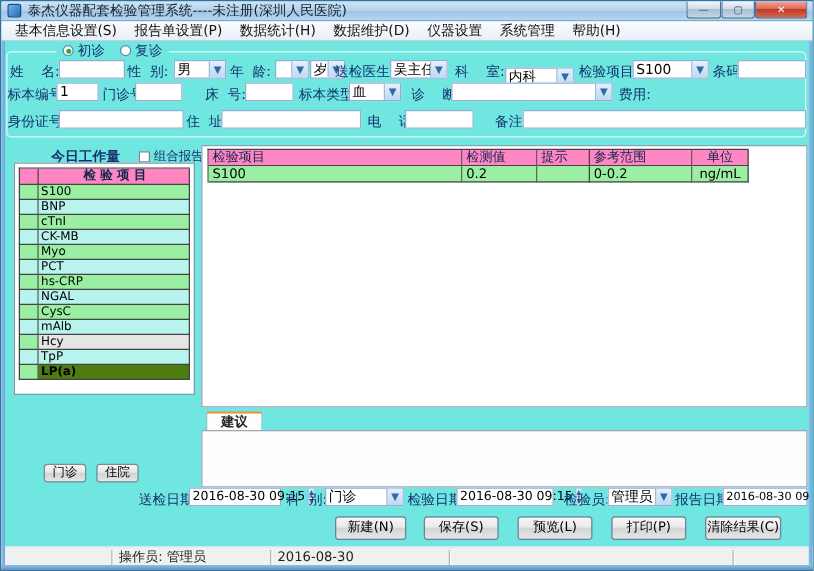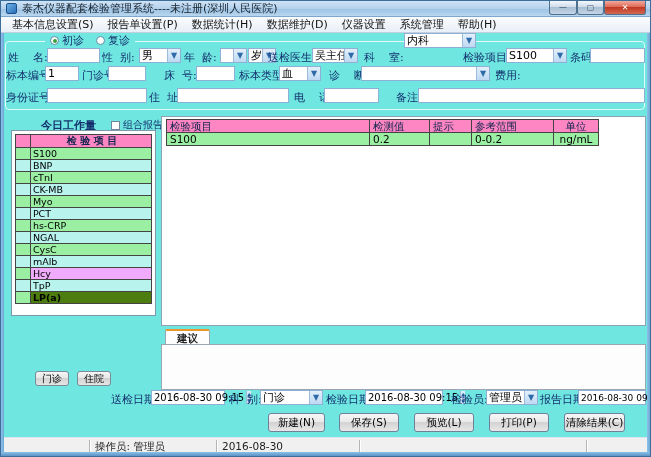--- a/index.html
+++ b/index.html
@@ -151,21 +151,21 @@
     <div class="combo" style="left:247px;top:15px;width:28px">
       <span class="cv">岁</span>
         <span class="ca">▼</span>
     </div>
     <div class="fld" style="left:267px;top:17px">送检医生:</div>
     <div class="combo" style="left:311px;top:15px;width:46px">
       <span class="cv">吴主任</span>
         <span class="ca">▼</span>
     </div>
     <div class="fld" style="left:363px;top:17px">科    室:</div>
-    <div class="combo" style="left:403px;top:0;width:72px">
+    <div class="combo" style="left:403px;top:21px;width:55px">
       <span class="cv">内科</span>
         <span class="ca">▼</span>
     </div>
     <div class="fld" style="left:462px;top:17px">检验项目:</div>
     <div class="combo" style="left:505px;top:15px;width:61px">
       <span class="cv">S100</span>
         <span class="ca">▼</span>
     </div>
     <div class="fld" style="left:569px;top:17px">条码:</div>
     <input class="inp" style="left: 589px; top: 15px; width: 55px;" value="">
@@ -243,21 +243,21 @@
           <div class="sb-row">
             <div class="sb-c1" style="background: rgb(154, 239, 163);"></div>
             <div class="sb-c2" style="background: rgb(154, 239, 163);">CysC</div>
           </div>
           <div class="sb-row">
             <div class="sb-c1" style="background: rgb(185, 243, 238);"></div>
             <div class="sb-c2" style="background: rgb(185, 243, 238);">mAlb</div>
           </div>
           <div class="sb-row">
             <div class="sb-c1" style="background: rgb(154, 239, 163);"></div>
-            <div class="sb-c2" style="background: #f0abfc;">Hcy</div>
+            <div class="sb-c2" style="background: #e5e5e5;">Hcy</div>
           </div>
           <div class="sb-row">
             <div class="sb-c1" style="background: rgb(185, 243, 238);"></div>
             <div class="sb-c2" style="background: rgb(185, 243, 238);">TpP</div>
           </div>
           <div class="sb-row">
             <div class="sb-c1" style="background: rgb(154, 239, 163);"></div>
             <div class="sb-c2" style="background: #4d7c0f; font-weight: bold;">LP(a)</div>
           </div>
         </div>

